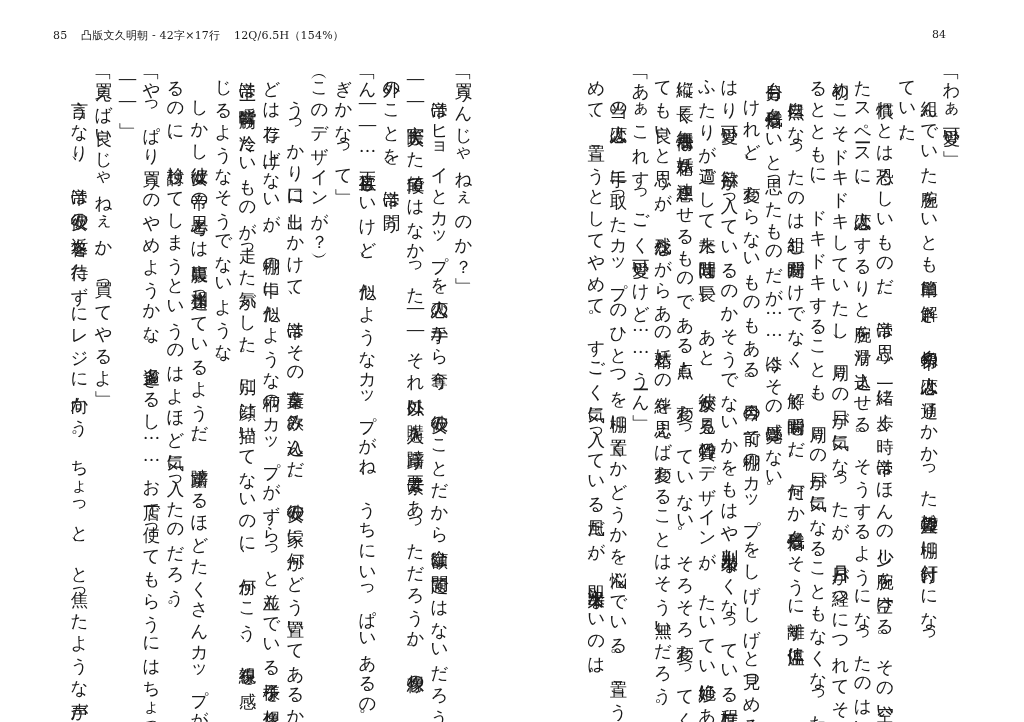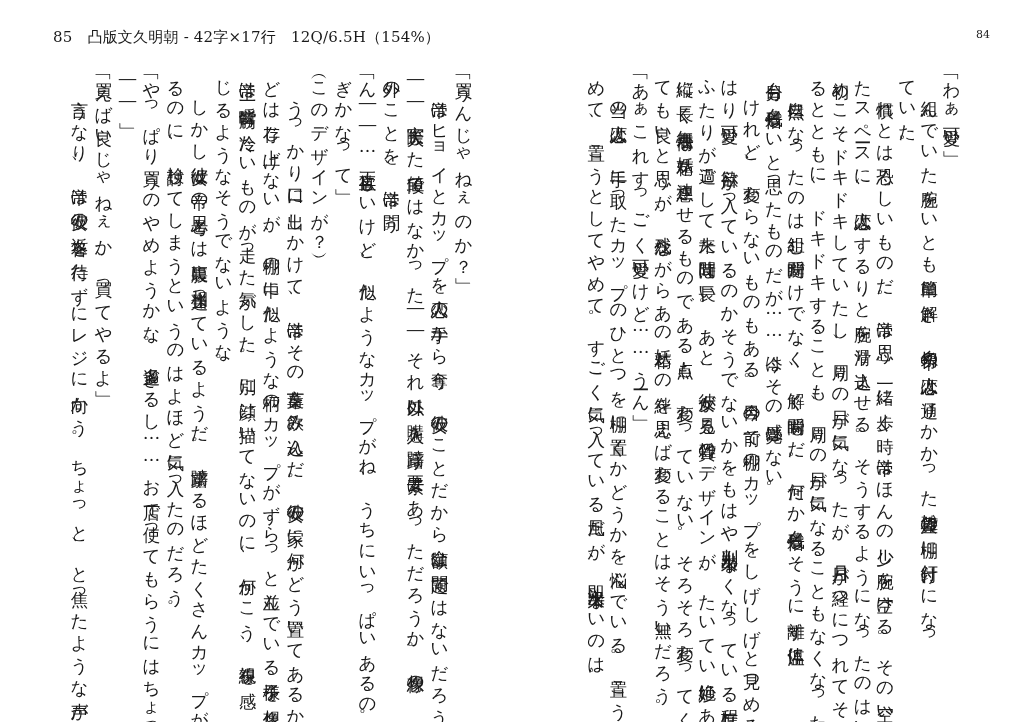--- a/index.html
+++ b/index.html
@@ -1,20 +1,20 @@
 <!DOCTYPE html>
 <html><head>
 <meta charset="utf-8">
 <style>
   html, body { margin:0; padding:0; background:#ffffff; }
   body { width:1024px; height:722px; position:relative; overflow:hidden;
          font-family:"DejaVu Serif","Liberation Serif",serif; color:#1a1a1a; }
-  .header-left { position:absolute; left:53px; top:28px; font-size:15px; letter-spacing:0.2px; white-space:nowrap; }
+  .header-left { position:absolute; left:53px; top:28px; font-size:11px; letter-spacing:0.2px; white-space:nowrap; }
   .header-left span { margin-right:10px; }
-  .header-right { position:absolute; left:976px; top:28px; font-size:11px; }
+  .header-right { position:absolute; left:932px; top:28px; font-size:11px; }
   .page { position:absolute; top:68px; height:640px; }
   .page.left { left:62px; width:412px; }
   .page.right { left:590px; width:372px; }
   .col { position:absolute; top:0; writing-mode:vertical-rl; text-orientation:upright;
          font-size:17.5px; line-height:1; letter-spacing:1.9px; white-space:nowrap; height:640px; }
 </style>
 </head>
 <body>
 
 <div class="header-left">

